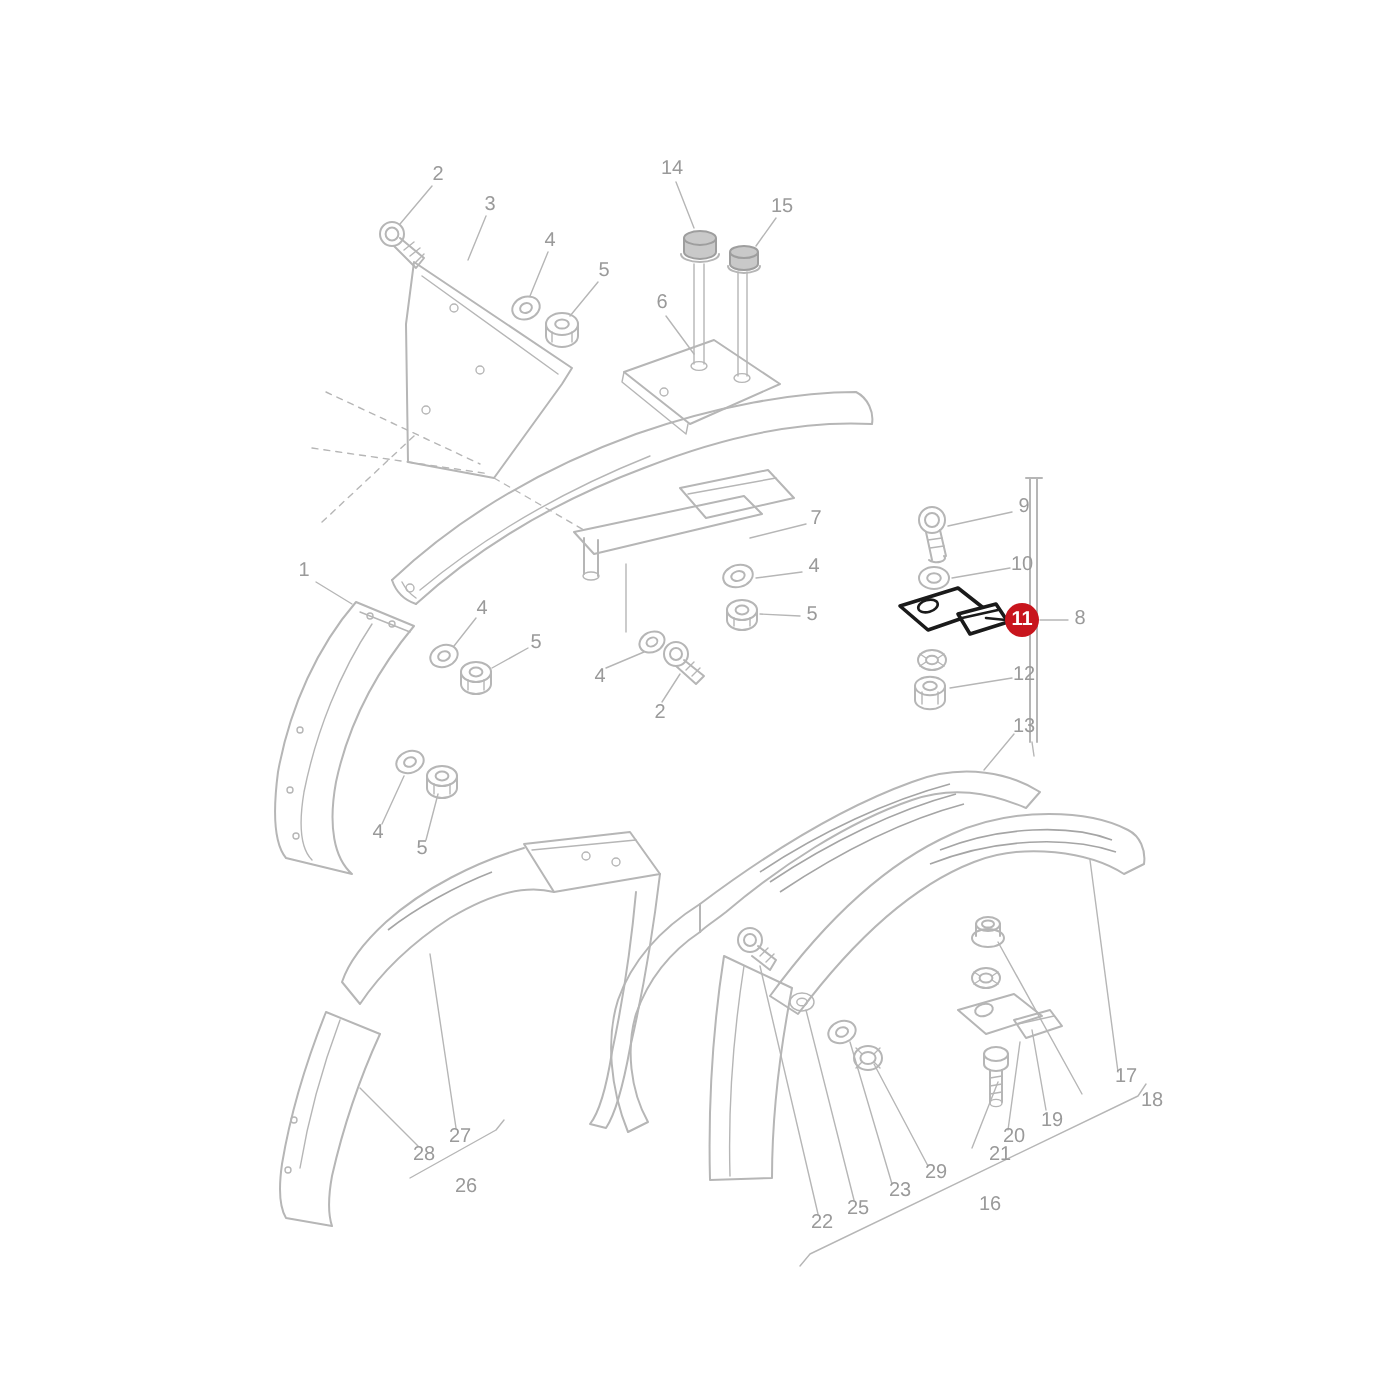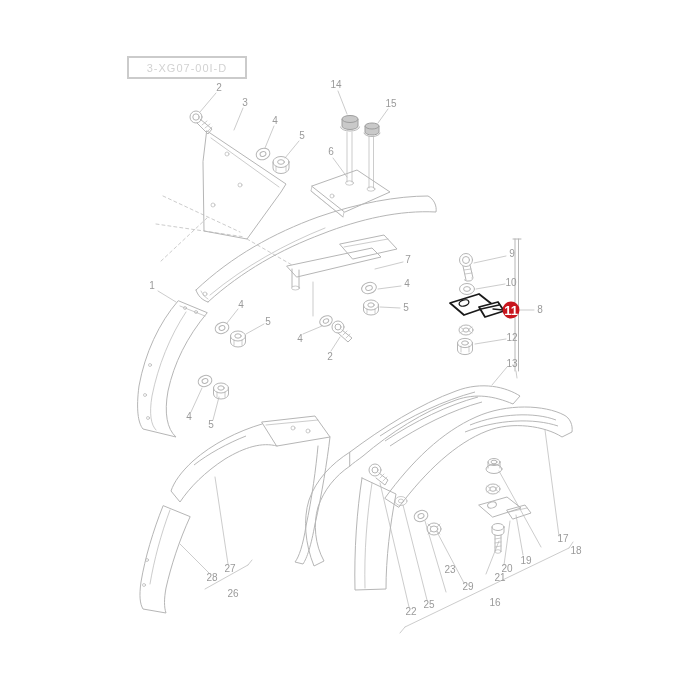--- a/index.html
+++ b/index.html
@@ -4,21 +4,21 @@
 <style>
   html,body{margin:0;padding:0;background:#fff;}
   .canvas{position:relative;width:700px;height:700px;background:#fff;overflow:hidden;
           font-family:"Liberation Sans","DejaVu Sans",sans-serif;}
   .canvas svg{position:absolute;left:0;top:0;}
   .code-box{position:absolute;left:127px;top:56px;width:116px;height:19px;
             border:2px solid #cbcbcb;display:flex;align-items:center;justify-content:center;
             color:#d2d2d2;font-size:11px;letter-spacing:1px;white-space:nowrap;}
   .callout{position:absolute;transform:translate(-50%,-50%);font-size:10px;color:var(--label,#9a9a9a);line-height:1;}
   .badge{position:absolute;left:511px;top:310px;width:17px;height:17px;border-radius:50%;
-         background:var(--badge,#c8151d);color:#fff;font-size:13px;font-weight:bold;
+         background:var(--badge,#c8151d);color:#fff;font-size:10px;font-weight:bold;
          display:flex;align-items:center;justify-content:center;transform:translate(-50%,-50%);cursor:pointer;}
   .ln{fill:none;stroke:var(--line,#b6b6b6);stroke-width:1;stroke-linecap:round;stroke-linejoin:round;}
   .thin{stroke-width:.7;}
   .dash{stroke-dasharray:3 3;stroke-width:.7;}
   .shade{fill:none;stroke:#a5a5a5;stroke-width:.8;}
   .capfill{fill:#c9c9c9;stroke:#9e9e9e;stroke-width:1;}
   .hl{fill:#ffffff;stroke:var(--hl,#1a1a1a);stroke-width:1.8;stroke-linejoin:round;}
   .hlline{fill:none;stroke:var(--hl,#1a1a1a);stroke-width:1.3;stroke-linecap:round;}
 </style>
 </head>
@@ -249,23 +249,20 @@
       <path class="ln thin" d="M403,262 L375,269 M401,286 L378,289 M400,308 L380,307 M303,334 L322,326 M331,351 L340,337"></path>
       <path class="ln thin" d="M506,256 L474,263 M505,284 L476,289 M534,310 L520,310 M506,339 L475,344 M507,367 L492,385 M516,371 L517,378"></path>
       <path class="ln thin" d="M158,291 L176,302 M238,309 L227,323 M264,324 L246,334 M191,412 L202,388 M213,420 L219,397"></path>
       <path class="ln thin" d="M228,564 L215,477 M209,573 L180,544 M205,589 L248,565 M248,565 L252,560"></path>
       <path class="ln thin" d="M409,607 L380,483 M427,600 L403,505 M446,592 L425,521 M464,583 L437,532"></path>
       <path class="ln thin" d="M486,574 L499,541 M504,565 L510,521 M523,555 L516,515 M541,547 L499,471 M559,536 L545,430"></path>
       <path class="ln thin" d="M405,627 L569,548 M569,548 L573,542 M405,627 L400,633"></path>
     </g>
   </svg>
 
-  <div class="code-box">
-    <span>3-XG07-00I-D</span>
-  </div>
 
   <div id="callouts">
       <span class="callout" style="left: 152px; top: 286px;">1</span>
       <span class="callout" style="left: 219px; top: 88px;">2</span>
       <span class="callout" style="left: 330px; top: 357px;">2</span>
       <span class="callout" style="left: 245px; top: 103px;">3</span>
       <span class="callout" style="left: 275px; top: 121px;">4</span>
       <span class="callout" style="left: 407px; top: 284px;">4</span>
       <span class="callout" style="left: 300px; top: 339px;">4</span>
       <span class="callout" style="left: 241px; top: 305px;">4</span>
@@ -283,21 +280,21 @@
       <span class="callout" style="left: 512px; top: 364px;">13</span>
       <span class="callout" style="left: 336px; top: 85px;">14</span>
       <span class="callout" style="left: 391px; top: 104px;">15</span>
       <span class="callout" style="left: 495px; top: 603px;">16</span>
       <span class="callout" style="left: 563px; top: 539px;">17</span>
       <span class="callout" style="left: 576px; top: 551px;">18</span>
       <span class="callout" style="left: 526px; top: 561px;">19</span>
       <span class="callout" style="left: 507px; top: 569px; text-align: right;">20</span>
       <span class="callout" style="left: 500px; top: 578px;">21</span>
       <span class="callout" style="left: 411px; top: 612px;">22</span>
-      <span class="callout" style="left: 450px; top: 570px;">23</span>
+      <span class="callout" style="left: 450px; top: 596px;">23</span>
       <span class="callout" style="left: 468px; top: 587px;">29</span>
       <span class="callout" style="left: 429px; top: 605px;">25</span>
       <span class="callout" style="left: 233px; top: 594px;">26</span>
       <span class="callout" style="left: 230px; top: 569px;">27</span>
       <span class="callout" style="left: 212px; top: 578px;">28</span>
     </div>
 
   <div class="badge">11</div>
 
 </div>

